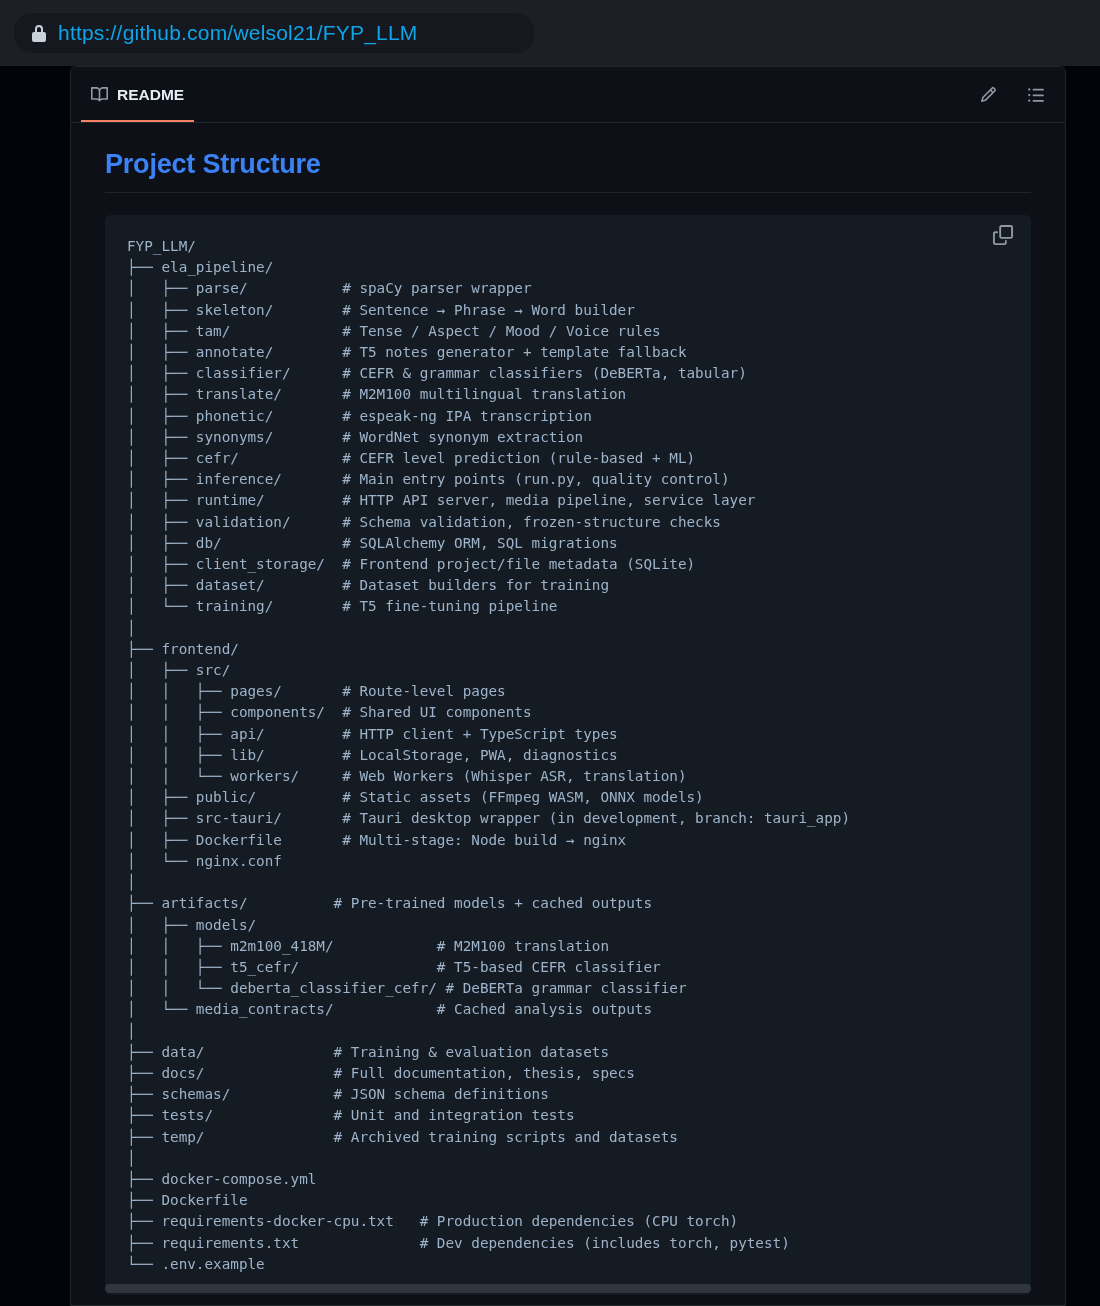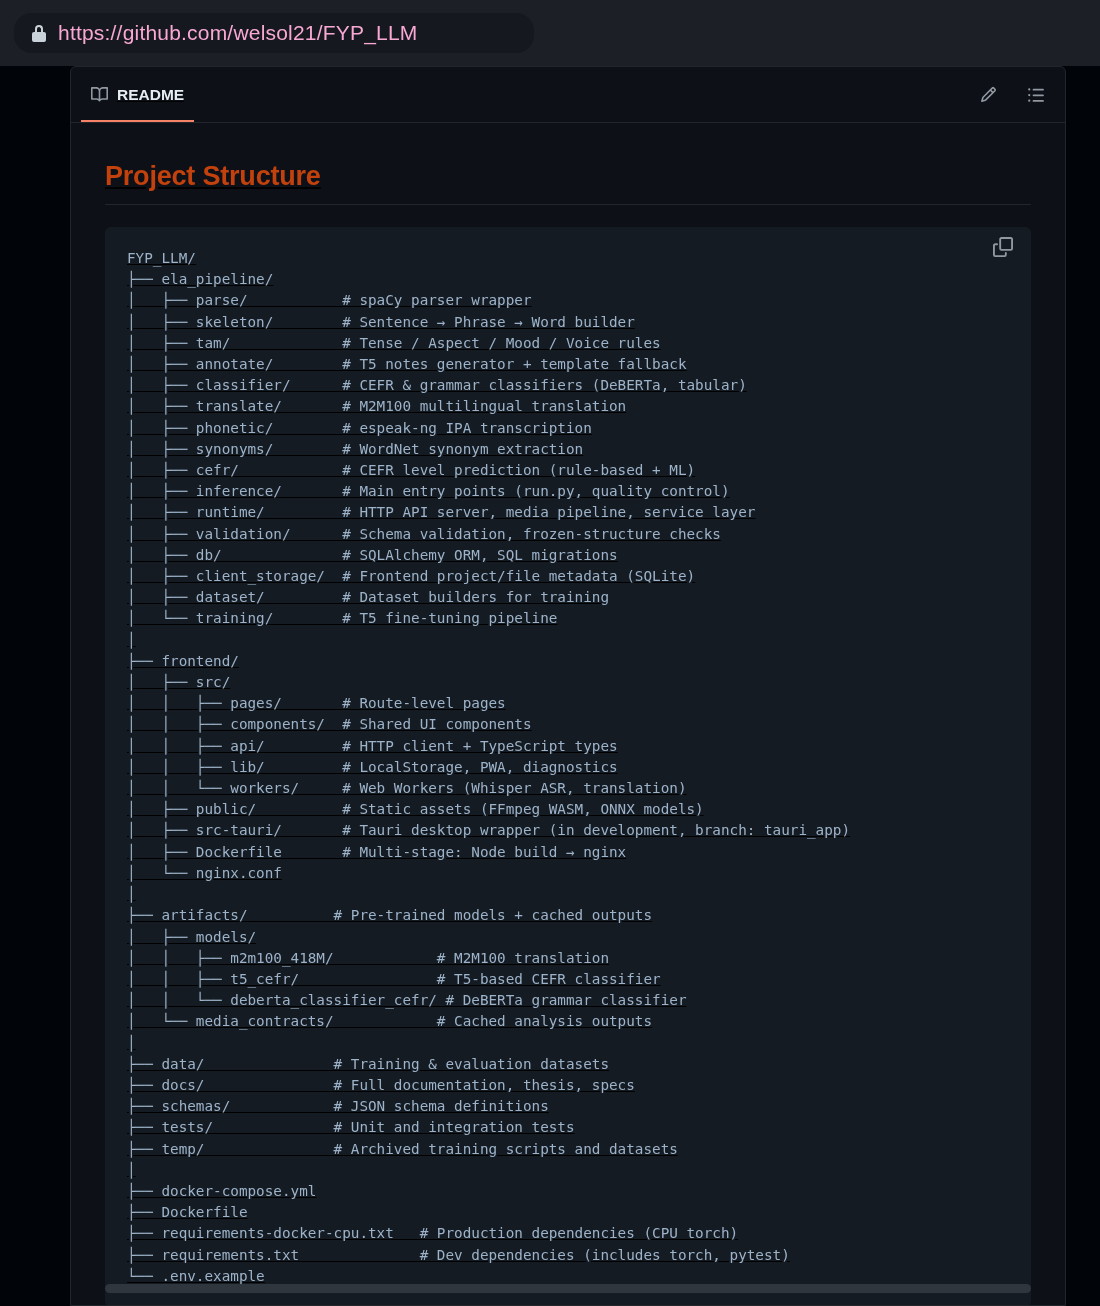--- a/index.html
+++ b/index.html
@@ -48,33 +48,32 @@
   .lock-icon .shackle {
     position: absolute;
     top: 0; left: 3px;
     width: 8px; height: 8px;
     border: 2px solid #c9d1d9;
     border-bottom: none;
     border-radius: 5px 5px 0 0;
   }
   .url-text {
     font-size: 21px;
-    color: #f9a8d4;
+    color: #0ea5e9;
     letter-spacing: 0.2px;
     white-space: nowrap;
   }
 
   
   .page {
     position: relative;
     height: calc(1306px - 66px);
     background: #010409;
     padding-left: 70px;
     padding-right: 34px;
-    text-decoration: underline;
   }
   .readme-card {
     background: #0d1117;
     border: 1px solid #21262d;
     border-radius: 6px 6px 0 0;
     height: 100%;
     overflow: hidden;
     position: relative;
   }
 
@@ -121,22 +120,22 @@
     cursor: pointer;
   }
 
   
   .readme-body {
     padding: 26px 34px 0 34px;
   }
   .h1 {
     font-size: 27px;
     font-weight: bold;
-    color: #c2410c;
-    margin: 12px 0 16px 0;
+    color: #3b82f6;
+    margin: 0 0 16px 0;
     padding-bottom: 12px;
     border-bottom: 1px solid #21262d;
     letter-spacing: -0.2px;
   }
 
   
   .codeblock {
     position: relative;
     background: #151b23;
     border-radius: 6px;

